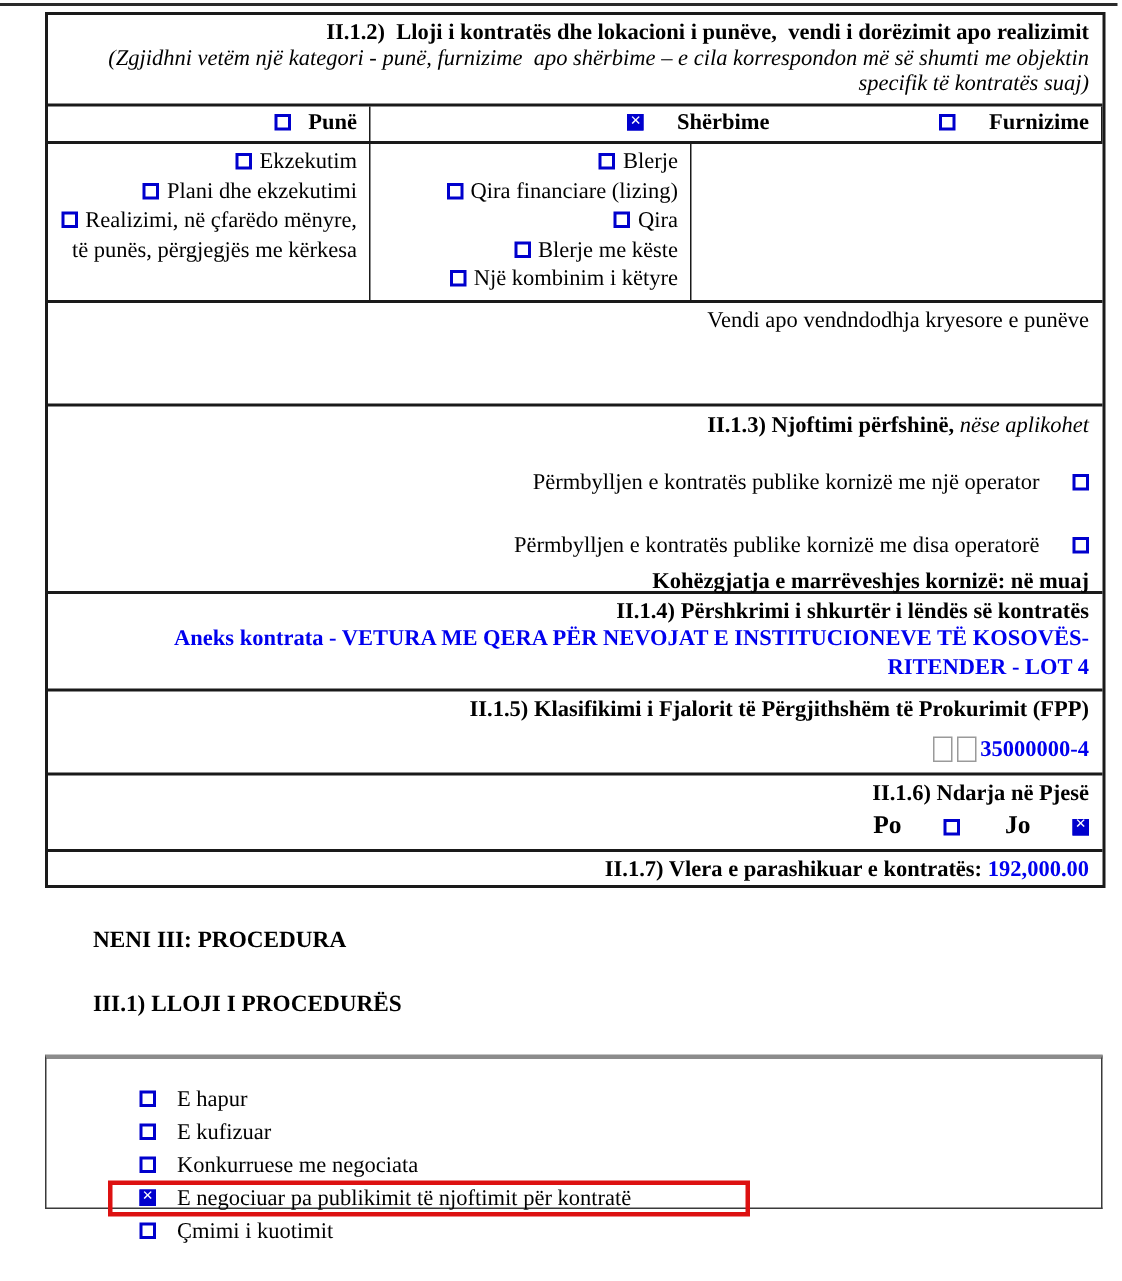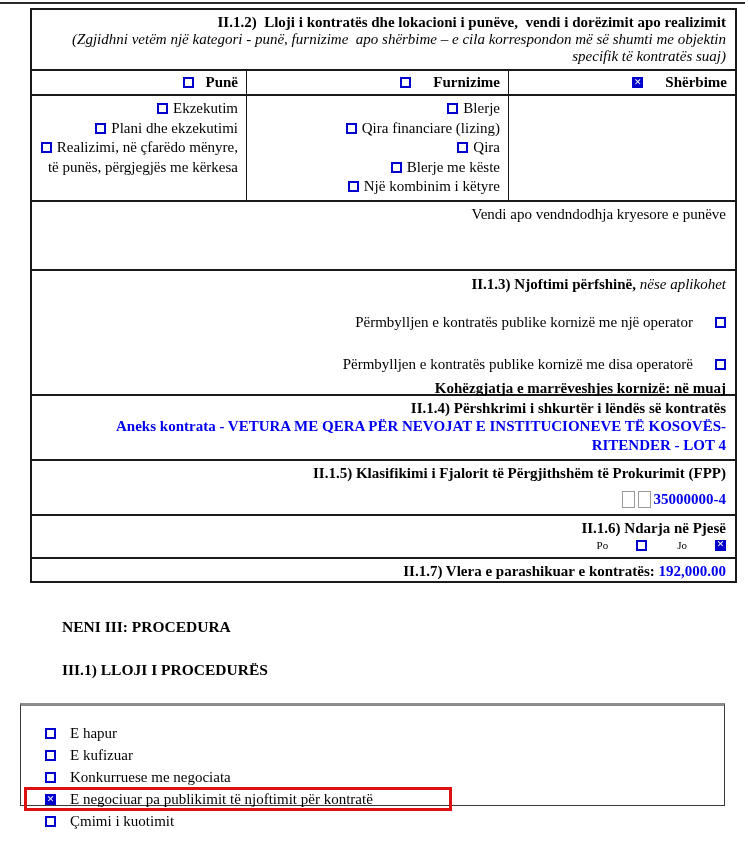--- a/index.html
+++ b/index.html
@@ -15,21 +15,21 @@
     position:absolute; left:30px; top:8px; width:707px;
     border:2px solid #1a1a1a; background:#fff;text-align:right;
   }
   .row { border-top:2px solid #1a1a1a; }
   .row:first-child { border-top:none; }
   .pad { padding:4px 9px; }
 
   .sec-title { font-weight:bold; white-space:pre-wrap; }
   .note { font-style:italic; white-space:pre-wrap; line-height:17px; }
 
-  .cols { display:flex;gap:48px; }
+  .cols { display:flex; }
   .col { padding:3px 8px; }
   .col-1 { width:215px; border-right:1px solid #1a1a1a; }
   .col-2 { width:214px; border-right:1px solid #1a1a1a; }
   .col-3 { flex:1; }
 
   .cb {
     display:inline-block; width:11px; height:11px;
     border:2px solid #0000cd; background:#fff;
     vertical-align:-1px; position:relative;
   }
@@ -57,32 +57,32 @@
   .blue { color:#0000ee; font-weight:bold; }
   .desc-line { line-height:19px; }
 
   .fpp-line { margin-top:9px; margin-bottom:2px;margin-left:13px; }
   .fpp-box {
     display:inline-block; width:13px; height:17px;
     border:1px solid #9a9a9a; background:#fff;
     vertical-align:-4px; margin-right:3px;
   }
 
-  .pojo { margin:2px 0 2px 10px; font-weight:normal; font-size:11px; }
+  .pojo { margin:2px 0 2px 10px; font-weight:bold; font-size:17px; }
   .pojo .cb { margin-left:28px; vertical-align:-2px; }
   .pojo .jo-label { margin-left:30px; }
 
   .inline-head { font-weight:bold; }
 
   .heading { position:absolute; left:62px; font-weight:bold; font-size:15.5px; }
 
   .proc-box {
-    position:absolute; left:20px; top:703px; width:705px; height:103px;
+    position:absolute; left:30px; top:703px; width:705px; height:103px;
     border:1px solid #3a3a3a; border-top:3px solid #8c8c8c;
-    padding:16px 0 0 24px;
+    padding:16px 0 0 62px;
   }
   .proc-item { line-height:22px; position:relative; }
   .proc-item .cb { margin-right:14px; }
   .red-frame {
     position:absolute; left:-21px; top:-1px; width:428px; height:24px;
     border:3px solid #dd1111; pointer-events:none;
   }
 </style>
 </head>
 <body>
@@ -93,25 +93,25 @@
 
   <div class="row pad">
     <div class="sec-title">II.1.2)  Lloji i kontratës dhe lokacioni i punëve,  vendi i dorëzimit apo realizimit</div>
     <div class="note">(Zgjidhni vetëm një kategori - punë, furnizime  apo shërbime – e cila korrespondon më së shumti me objektin specifik të kontratës suaj)</div>
   </div>
 
   <div class="row cols">
     <div class="col col-1">
       <span class="cb"></span><span class="cat-label">Punë</span>
     </div>
+    <div class="col col-3">
+      <span class="cb checked"></span><span class="cat-label wide">Shërbime</span>
+    </div>
     <div class="col col-2">
       <span class="cb"></span><span class="cat-label wide">Furnizime</span>
-    </div>
-    <div class="col col-3">
-      <span class="cb checked"></span><span class="cat-label wide">Shërbime</span>
     </div>
   </div>
 
   <div class="row cols" style="min-height:98px;">
     <div class="col col-1">
       <div class="opt"><span class="cb"></span><span>Ekzekutim</span></div>
       <div class="opt"><span class="cb"></span><span>Plani dhe ekzekutimi</span></div>
       <div class="opt"><span class="cb"></span><span>Realizimi, në çfarëdo mënyre, të punës, përgjegjës me kërkesa</span></div>
     </div>
     <div class="col col-2">

